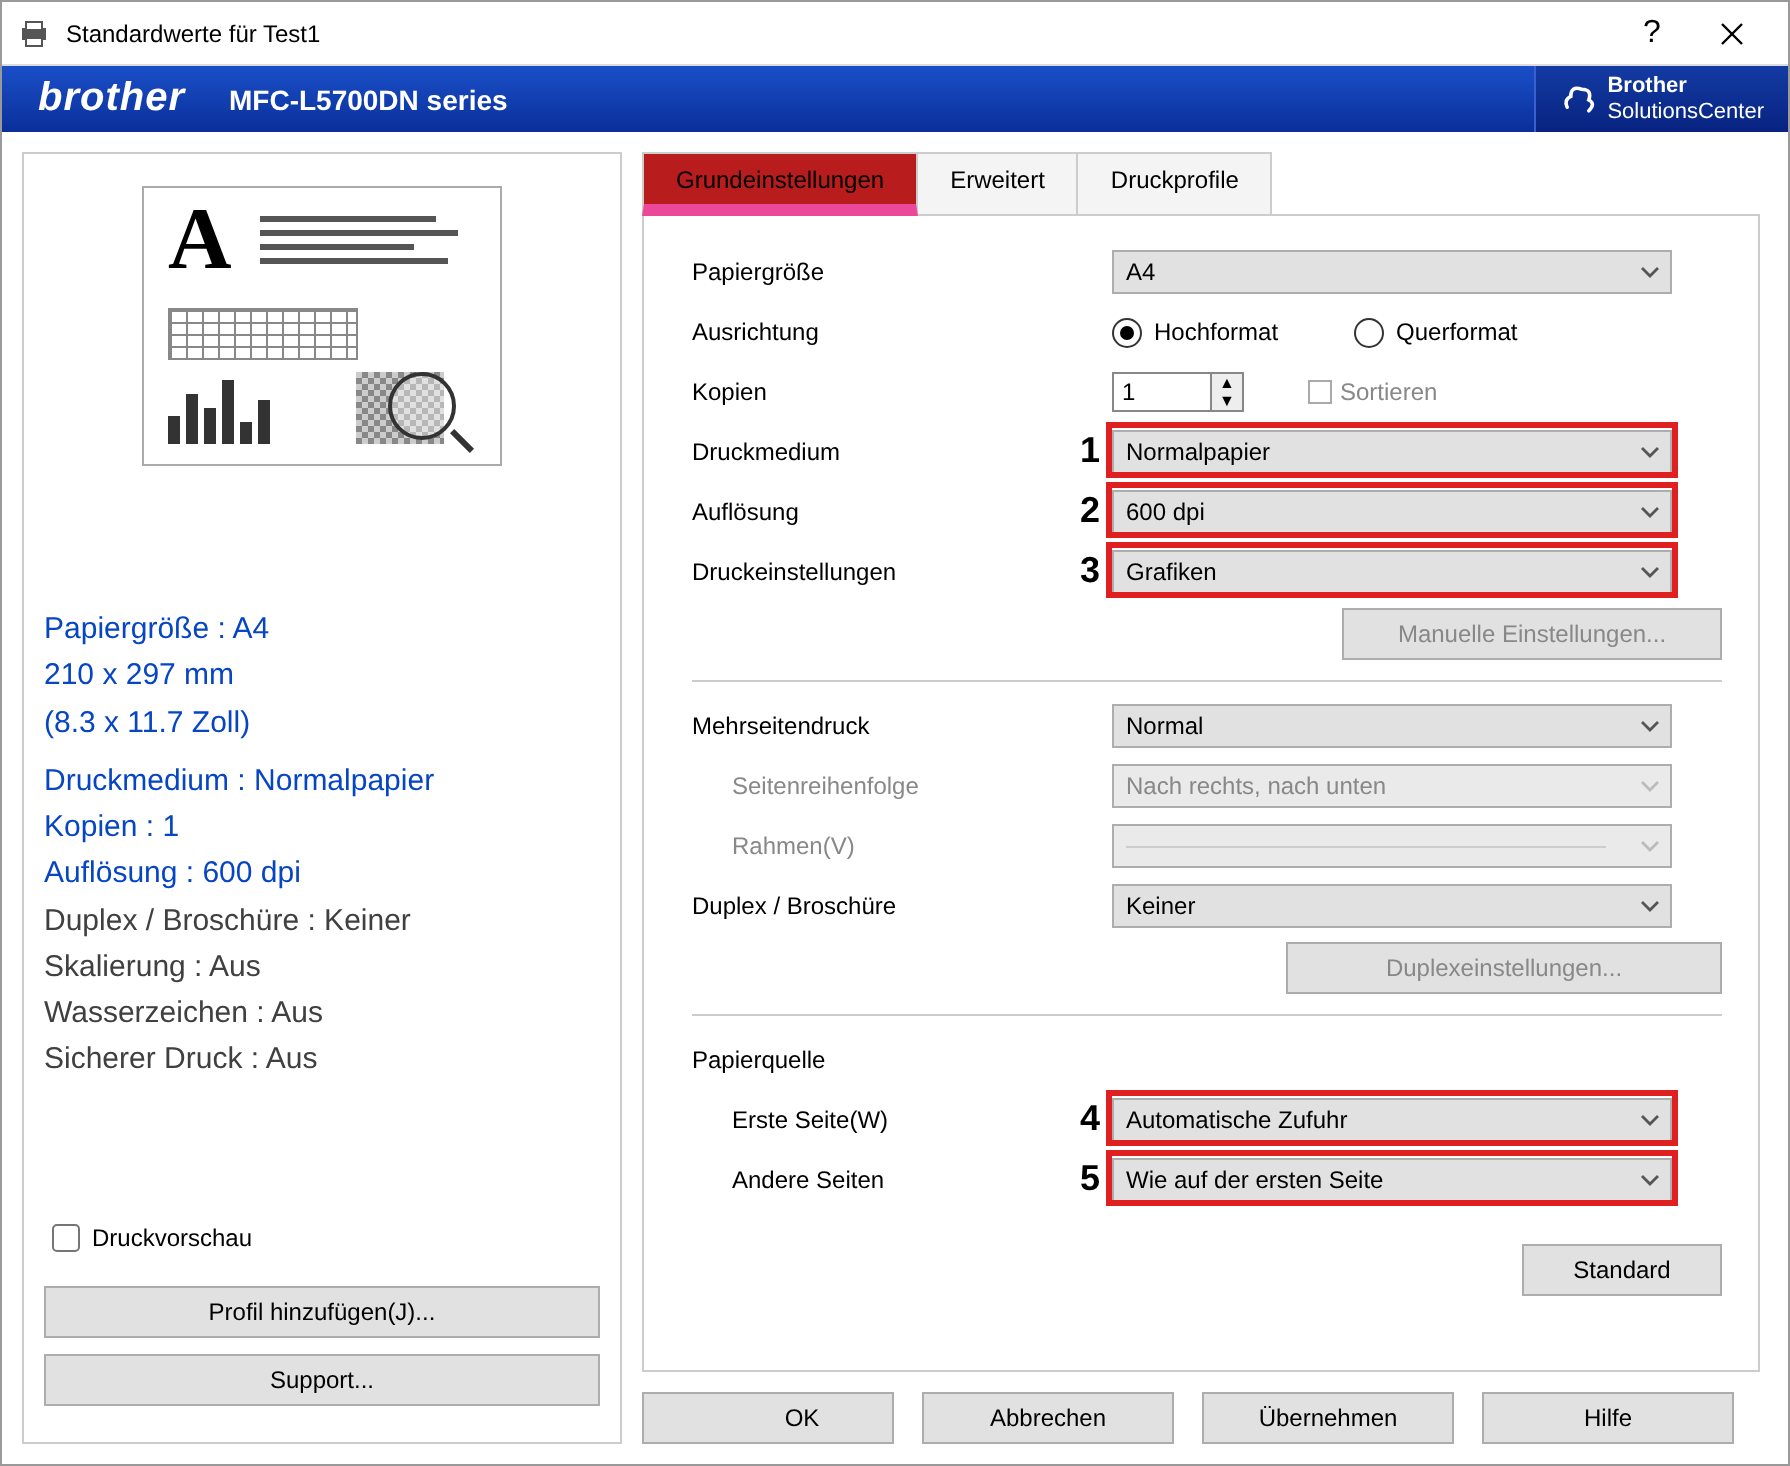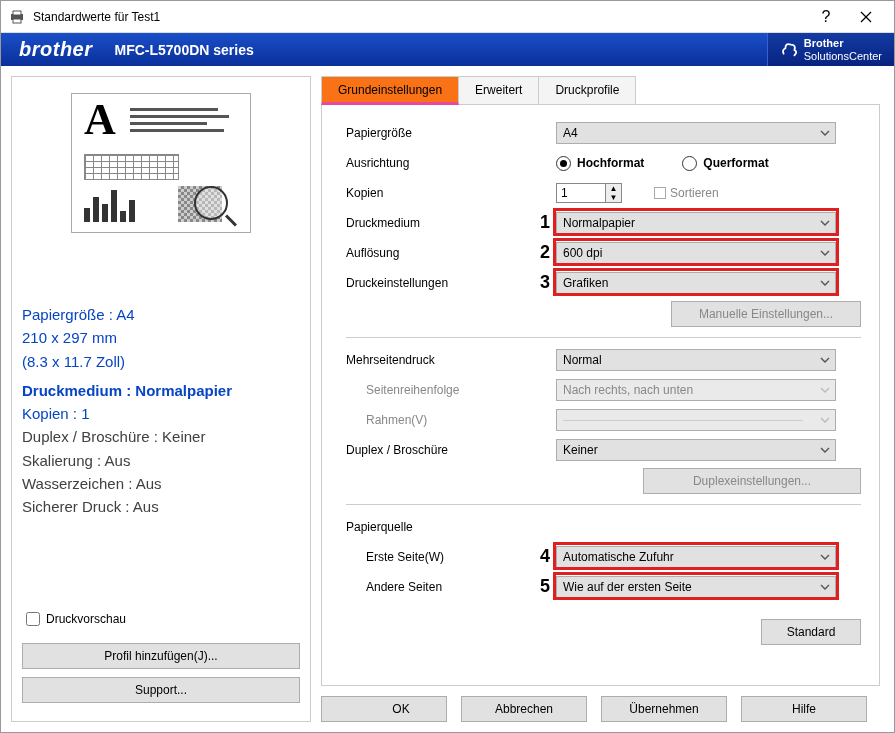--- a/index.html
+++ b/index.html
@@ -39,33 +39,33 @@
   .summary .active { color:#0645c4; }
   .summary .inactive { color:#404040; }
   .left-bottom { margin-top:auto; }
   .chk-row { display:flex; align-items:center; margin: 6px 0 14px 0; }
   .chk-row input { margin-right:6px; width:14px; height:14px; }
   .btn { height:26px; border:1px solid #adadad; background:#e1e1e1; display:flex; align-items:center; justify-content:center; font-size:12px; padding:0 10px; }
   .btn-block { width:100%; margin-bottom:8px; }
   .rightpanel { flex:1; padding: 10px 14px 10px 6px; display:flex; flex-direction:column; }
   .tabs { display:flex; position:relative; }
   .tabs .tab { border:1px solid #ccc; border-bottom:none; padding:6px 16px 5px; background:#f4f4f4; font-size:12px; margin-right:-1px; position:relative; }
-  .tabs .tab.active { background:#f97316; border-bottom:3px solid #ec4899; z-index:2; }
+  .tabs .tab.active { background:#b91c1c; border-bottom:6px solid #ec4899; z-index:2; }
   .tab-underline { position:absolute; left:0; right:0; bottom:0; height:1px; background:#ccc; z-index:1;}
   .tabcontent { border:1px solid #ccc; border-top:none; flex:1; padding:14px 18px 8px 24px; position:relative; }
   .row { display:flex; align-items:center; min-height:28px; margin-bottom:2px; }
   .row .lbl { width:210px; font-size:12px; }
   .row .lbl.indent { color:#888; padding-left:20px; }
   .row .ctl { flex:1; position:relative; display:flex; align-items:center; gap:18px; }
   .dd { width:280px; height:22px; border:1px solid #adadad; background:#e1e1e1; display:flex; align-items:center; padding:0 20px 0 6px; position:relative; font-size:12px; }
   .dd.disabled { color:#888; background:#eaeaea; }
   .dd .chev { position:absolute; right:5px; top:4px; }
   .dd-highlight { position:absolute; border:3px solid #e02020; pointer-events:none; }
   .num-before { position:absolute; font-weight:bold; font-size:18px; right:100%; margin-right:6px; top:0; }
-  .radio-wrap { display:flex; align-items:center; gap:6px; font-size:12px;font-weight:bold;}
+  .radio-wrap { display:flex; align-items:center; gap:6px; font-size:12px;}
   .radio-outer { width:15px;height:15px;border:1px solid #333;border-radius:50%;display:flex;align-items:center;justify-content:center;}
   .radio-inner { width:7px;height:7px;background:#000;border-radius:50%;}
   .spinner { display:flex; }
   .spinner input { width:50px; height:20px; border:1px solid #888; padding:0 4px; font-size:12px;}
   .spinner .arrows { width:16px; display:flex; flex-direction:column; border:1px solid #888; border-left:none;}
   .spinner .arrows div { flex:1; display:flex; align-items:center; justify-content:center; font-size:8px; background:#eee;}
   .chk-inline { display:flex; align-items:center; gap:4px; color:#888; margin-left:14px;}
   .chk-inline .box { width:12px;height:12px;border:1px solid #aaa;}
   .sep { border-top:1px solid #ccc; margin:10px 0 8px 0; }
   .rightbtn-row { display:flex; justify-content:flex-end; margin-top:4px; margin-bottom:6px;}
@@ -132,22 +132,23 @@
           <div class="mag">
               <div class="circ"></div>
               <div class="handle"></div>
             </div>
         </div>
       </div>
       <div class="summary">
         <div class="active">Papiergröße : A4</div>
         <div class="active">210 x 297 mm</div>
         <div class="active">(8.3 x 11.7 Zoll)</div>
-        <div class="active" style="margin-top:6px;font-weight:bold;">Druckmedium : Normalpapier</div>
+        <div class="active" style="margin-top:6px;">Druckmedium : Normalpapier</div>
         <div class="active">Kopien : 1</div>
+        <div class="active">Auflösung : 600 dpi</div>
         <div class="inactive">Duplex / Broschüre : Keiner</div>
         <div class="inactive">Skalierung : Aus</div>
         <div class="inactive">Wasserzeichen : Aus</div>
         <div class="inactive">Sicherer Druck : Aus</div>
       </div>
       <div class="left-bottom">
         <div class="chk-row">
           <input type="checkbox" style="">
           <span>Druckvorschau</span>
         </div>

